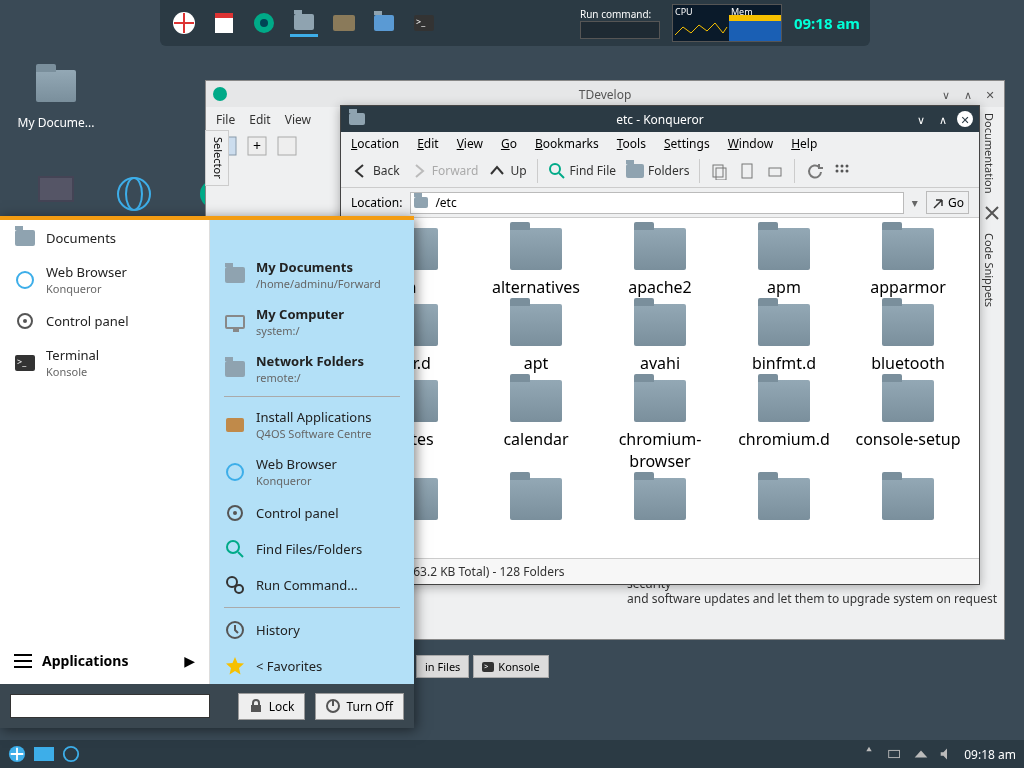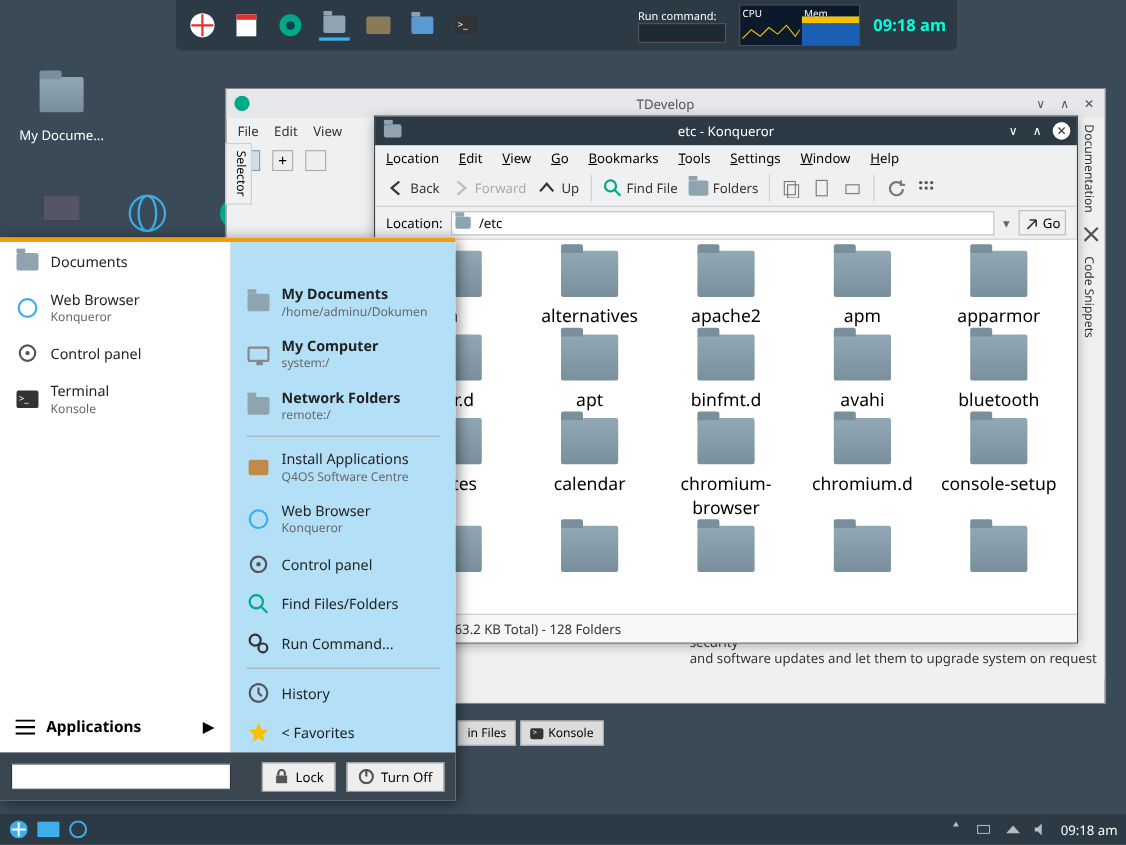--- a/index.html
+++ b/index.html
@@ -336,25 +336,25 @@
         <div class="folder-item">
           <div class="fld"></div>
           <div>nor.d</div>
         </div>
         <div class="folder-item">
           <div class="fld"></div>
           <div>apt</div>
         </div>
         <div class="folder-item">
           <div class="fld"></div>
+          <div>avahi</div>
+        </div>
+        <div class="folder-item">
+          <div class="fld"></div>
           <div>binfmt.d</div>
-        </div>
-        <div class="folder-item">
-          <div class="fld"></div>
-          <div>avahi</div>
         </div>
         <div class="folder-item">
           <div class="fld"></div>
           <div>bluetooth</div>
         </div>
         <div class="folder-item">
           <div class="fld"></div>
           <div>icates</div>
         </div>
         <div class="folder-item">
@@ -459,21 +459,21 @@
         <span class="arrow">▶</span>
       </div>
     </div>
     <div id="sm-right">
       <div class="sm-item col bold">
         <div class="sm-ic">
             <div class="ic-folder-s"></div>
           </div>
         <div class="txt">
             <span class="title">My Documents</span>
-            <span class="sub">/home/adminu/Dokumen</span>
+            <span class="sub">/home/adminu/Forward</span>
           </div>
       </div>
       <div class="sm-item col bold">
         <div class="sm-ic">
             <div class="ic-monitor"></div>
           </div>
         <div class="txt">
             <span class="title">My Computer</span>
             <span class="sub">system:/</span>
           </div>

